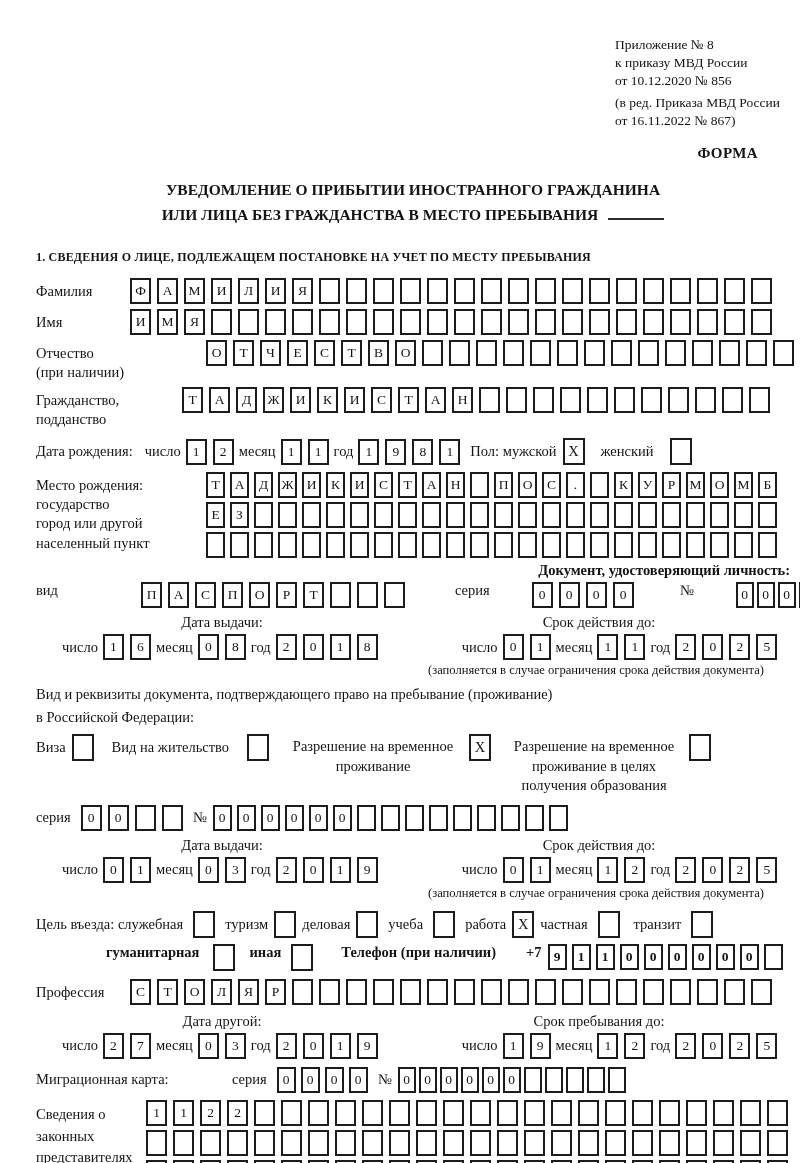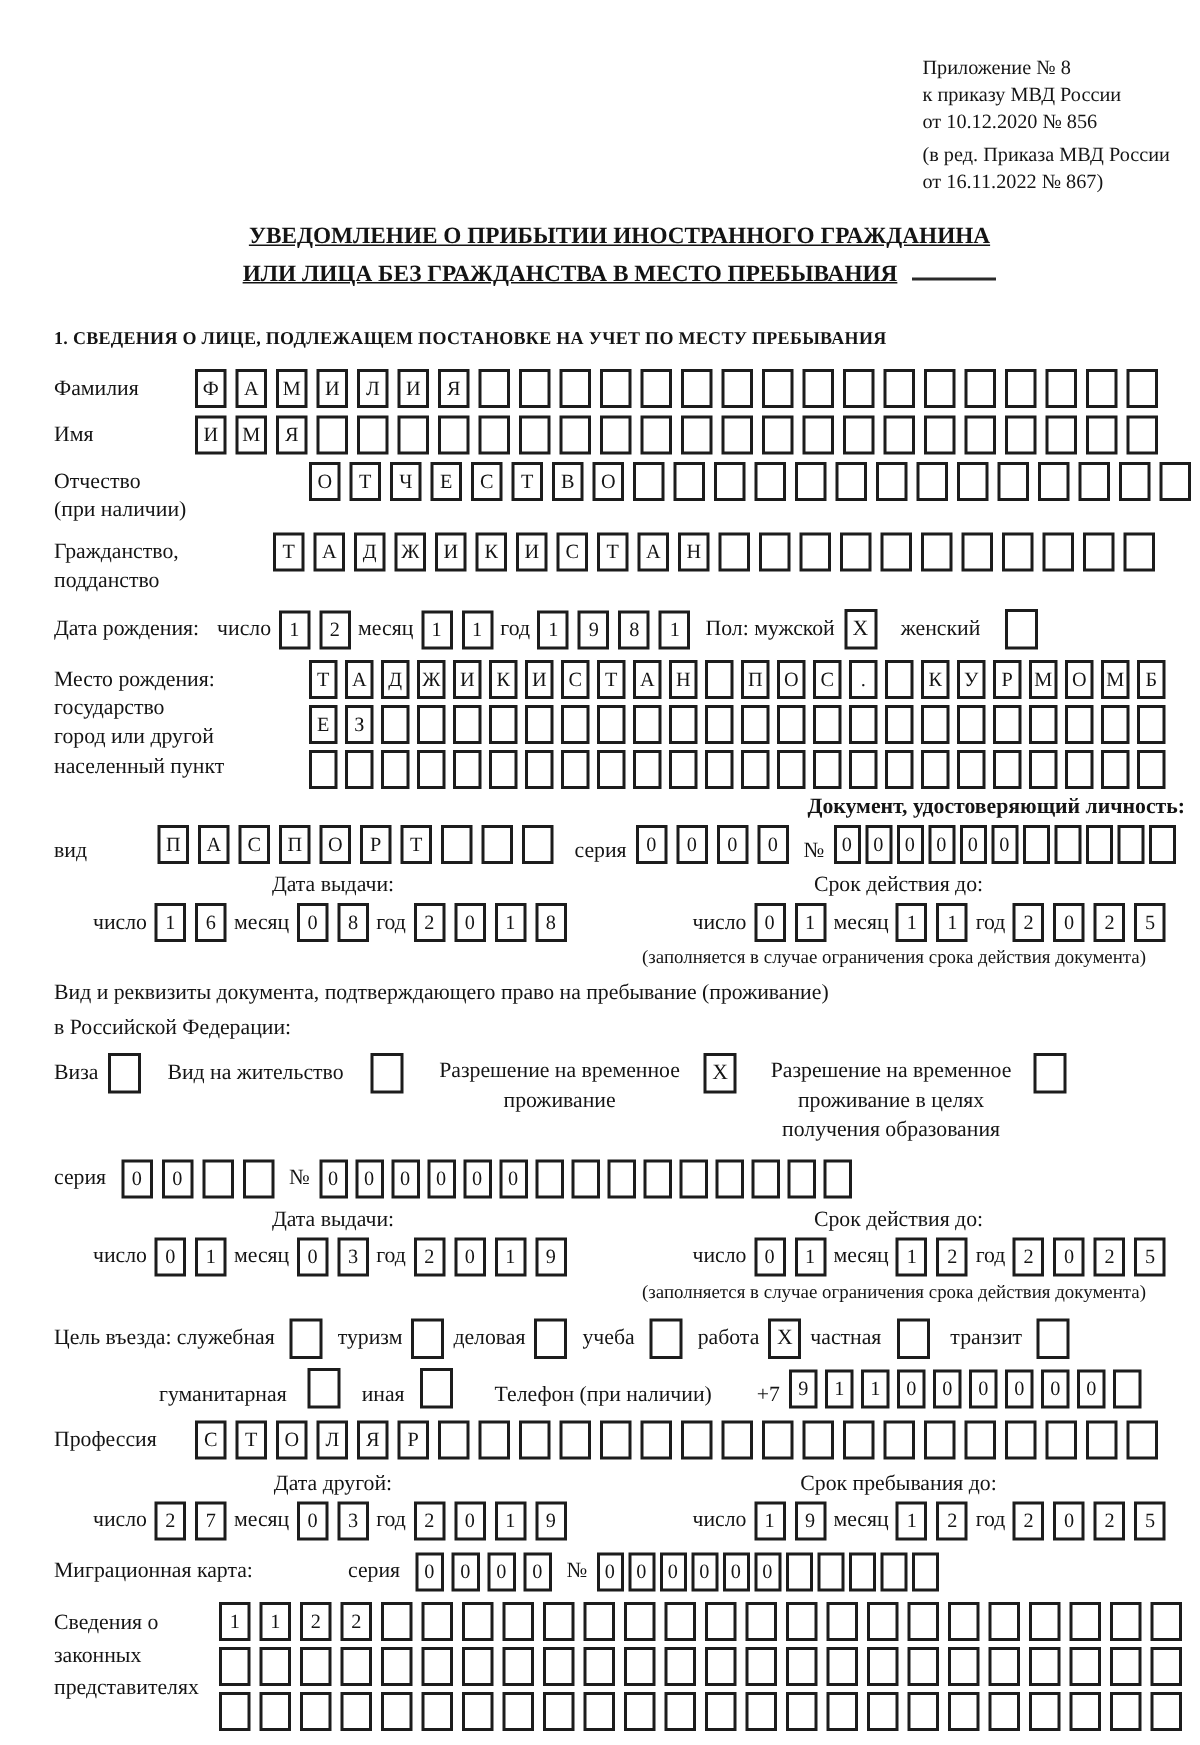--- a/index.html
+++ b/index.html
@@ -8,21 +8,21 @@
     font-family:"Liberation Serif",serif;
     font-size:14.5px;color:#141414;
   }
   .page{box-sizing:border-box;width:800px;height:1163px;padding:36px 10px 0 36px;position:relative;}
 
   
   .hdr{margin-left:579px;font-size:13.5px;line-height:1.32;}
   .hdr .part2{margin-top:5px;}
   .forma{font-weight:bold;text-align:right;padding-right:32px;margin-top:15px;font-size:15px;letter-spacing:.4px;}
 
-  .title{font-weight:bold;text-align:center;font-size:15.5px;line-height:1.6;margin-top:16px;text-decoration:underline;}
+  .title{font-weight:bold;text-align:center;font-size:15.5px;line-height:1.6;margin-top:16px;}
   .blank-line{display:inline-block;width:56px;height:13px;border-bottom:2px solid #2a2a2a;margin-left:10px;}
 
   .section-heading{font-weight:bold;font-size:12px;margin-top:22px;letter-spacing:.2px;}
 
   
   .row{display:flex;align-items:flex-start;margin-top:5px;}
   .lbl{flex-shrink:0;padding-top:4px;line-height:1.32;}
   .w94{width:94px;} .w146{width:146px;} .w170{width:170px;}
 
   .cells{display:inline-flex;gap:6px;flex-wrap:nowrap;}
@@ -67,20 +67,21 @@
 
   <div class="hdr">
     <div>Приложение № 8</div>
     <div>к приказу МВД России</div>
     <div>от 10.12.2020 № 856</div>
     <div class="part2">
       <div>(в ред. Приказа МВД России</div>
       <div>от 16.11.2022 № 867)</div>
     </div>
   </div>
+  <div class="forma">ФОРМА</div>
 
   <div class="title">
     <div>УВЕДОМЛЕНИЕ О ПРИБЫТИИ ИНОСТРАННОГО ГРАЖДАНИНА</div>
     <div><span>ИЛИ ЛИЦА БЕЗ ГРАЖДАНСТВА В МЕСТО ПРЕБЫВАНИЯ</span><span class="blank-line"></span></div>
   </div>
 
   <div class="section-heading">1. СВЕДЕНИЯ О ЛИЦЕ, ПОДЛЕЖАЩЕМ ПОСТАНОВКЕ НА УЧЕТ ПО МЕСТУ ПРЕБЫВАНИЯ</div>
 
   <div class="row" style="margin-top:13px;">
     <div class="lbl w94">Фамилия</div>
@@ -315,21 +316,21 @@
           <span class="cell"></span>
           <span class="cell"></span>
           <span class="cell"></span>
           <span class="cell"></span>
         </div>
     </div>
   </div>
 
   <div class="center-bold">Документ, удостоверяющий личность:</div>
 
-  <div class="row" style="margin-top:3px;align-items:flex-end;">
+  <div class="row" style="margin-top:3px;align-items:flex-start;gap:36px;">
     <span style="width:69px;flex-shrink:0;">вид</span>
     <span class="cells">
         <span class="cell">П</span>
         <span class="cell">А</span>
         <span class="cell">С</span>
         <span class="cell">П</span>
         <span class="cell">О</span>
         <span class="cell">Р</span>
         <span class="cell">Т</span>
         <span class="cell"></span>
@@ -503,21 +504,21 @@
     <span class="gap10">учеба</span>
     <span class="checkbox gap10"></span>
     <span class="gap10">работа</span>
     <span class="checkbox gap6">X</span>
     <span class="gap6">частная</span>
     <span class="checkbox gap10"></span>
     <span class="gap14">транзит</span>
     <span class="checkbox gap10"></span>
   </div>
 
-  <div class="inline-items" style="margin-top:6px;align-items:flex-end;">
+  <div class="inline-items" style="margin-top:6px;align-items:flex-start;font-weight:bold;">
     <span style="margin-left:70px;">гуманитарная</span>
     <span class="checkbox gap14"></span>
     <span class="gap14">иная</span>
     <span class="checkbox gap10"></span>
     <span class="gap18" style="margin-left:28px;">Телефон (при наличии)</span>
     <span class="gap18" style="margin-left:30px;">+7</span>
     <span class="cells narrow gap6">
         <span class="cell">9</span>
         <span class="cell">1</span>
         <span class="cell">1</span>

